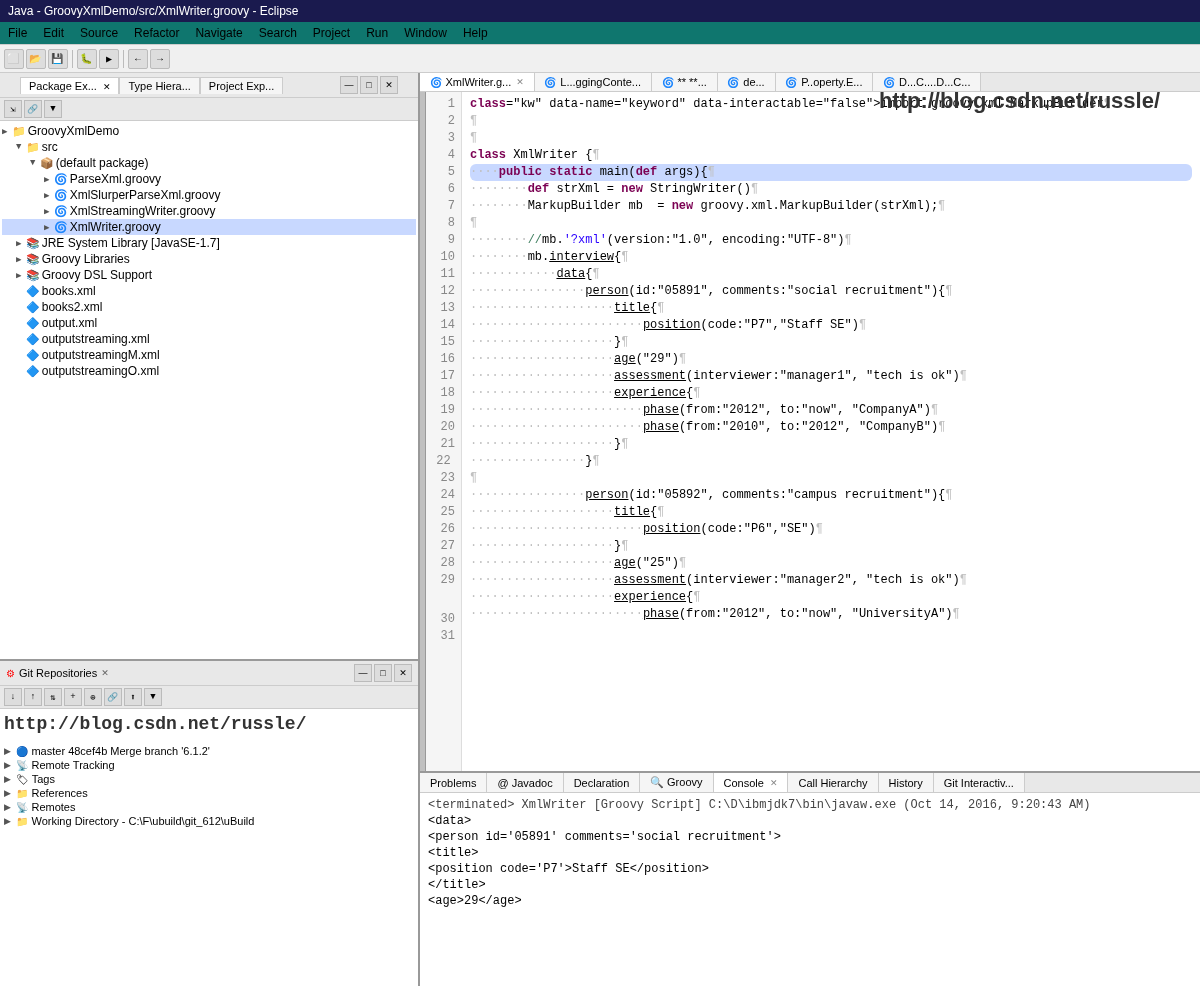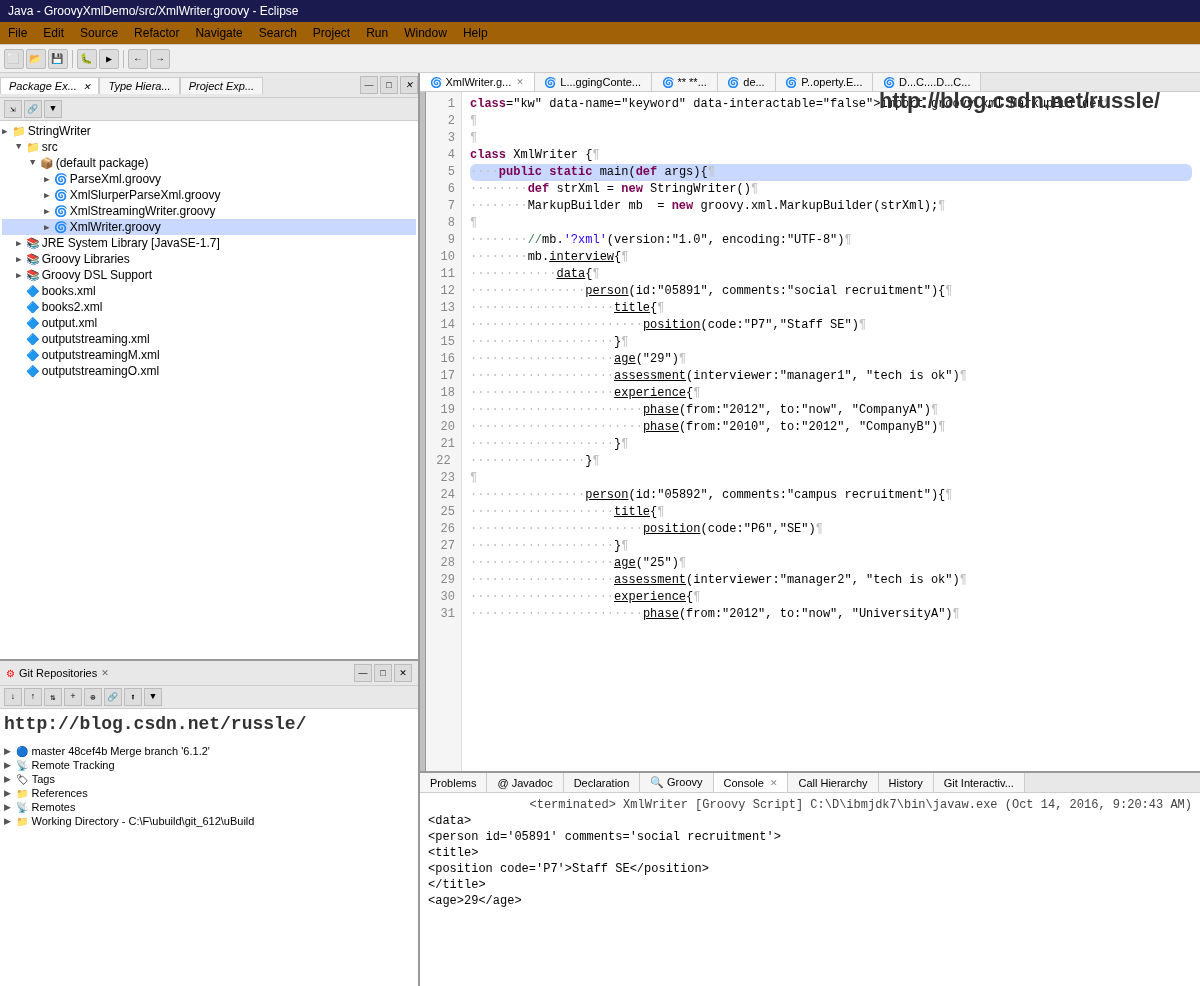--- a/index.html
+++ b/index.html
@@ -2,37 +2,37 @@
 <html><head>
   <meta charset="utf-8">
   <style>
     * { margin: 0; padding: 0; box-sizing: border-box; }
     body { font-family: 'Courier New', monospace; font-size: 12px; background: #f0f0f0; overflow: hidden; }
     
     
     #title-bar { background: #1a1a4e; color: white; padding: 4px 8px; font-size: 12px; font-family: Arial, sans-serif; }
     
     
-    #menu-bar { background: #a16207; border-bottom: 1px solid #ccc; padding: 2px 0; display: flex; font-family: Arial, sans-serif; font-size: 12px; }
+    #menu-bar { background: #0f766e; border-bottom: 1px solid #ccc; padding: 2px 0; display: flex; font-family: Arial, sans-serif; font-size: 12px; }
     #menu-bar span { padding: 2px 8px; cursor: pointer; }
     
     
     #toolbar { background: #f0f0f0; border-bottom: 1px solid #ccc; padding: 3px 4px; display: flex; align-items: center; gap: 2px; min-height: 28px; }
     .toolbar-icon { width: 20px; height: 20px; background: #ddd; border: 1px solid #bbb; display: inline-flex; align-items: center; justify-content: center; font-size: 10px; cursor: pointer; border-radius: 2px; }
     .toolbar-sep { width: 1px; height: 18px; background: #bbb; margin: 0 2px; }
     
     
     #main { display: flex; height: calc(100vh - 58px); }
     
     
     #left-panel { width: 420px; display: flex; flex-direction: column; border-right: 2px solid #999; }
     
     
     #package-explorer { flex: 1; display: flex; flex-direction: column; border-bottom: 2px solid #999; overflow: hidden; }
-    #pkg-header { background: #e8e8e8; border-bottom: 1px solid #ccc; padding: 3px 0; display: flex; align-items: center; gap: 4px; font-family: Arial, sans-serif; font-size: 11px; font-style: italic; }
+    #pkg-header { background: #e8e8e8; border-bottom: 1px solid #ccc; padding: 3px 20px; display: flex; align-items: center; gap: 4px; font-family: Arial, sans-serif; font-size: 11px; }
     .pkg-tab { padding: 2px 8px; font-size: 11px; font-family: Arial, sans-serif; border: 1px solid #ccc; background: #f5f5f5; cursor: pointer; border-bottom: none; }
     .pkg-tab.active { background: white; }
     .pkg-tab-close { font-size: 9px; margin-left: 3px; }
     #pkg-toolbar { background: #e8e8e8; padding: 2px 4px; display: flex; gap: 2px; border-bottom: 1px solid #ccc; }
     .pkg-tool-btn { width: 18px; height: 18px; background: #ddd; border: 1px solid #bbb; font-size: 9px; cursor: pointer; display: flex; align-items: center; justify-content: center; }
     #pkg-tree { flex: 1; overflow-y: auto; background: white; padding: 2px; }
     .tree-item { display: flex; align-items: center; padding: 1px 0; cursor: pointer; white-space: nowrap; }
     .tree-label { font-family: Arial, sans-serif; font-size: 12px; }
     
     
@@ -142,21 +142,21 @@
       <div id="pkg-toolbar">
         <div class="pkg-tool-btn">⇲</div>
         <div class="pkg-tool-btn">🔗</div>
         <div class="pkg-tool-btn">▼</div>
       </div>
       <div id="pkg-tree">
 
       <div class="tree-item">
             <span style="margin-left:0px; font-size:9px; color:#555; min-width:10px; display:inline-block;">▶</span>
             <span style="color:#888; font-size:11px; margin-right:2px;">📁</span>
-            <span class="tree-label">StringWriter</span>
+            <span class="tree-label">GroovyXmlDemo</span>
           </div>
           <div class="tree-item">
             <span style="margin-left:14px; font-size:9px; color:#555; min-width:10px; display:inline-block;">▼</span>
             <span style="color:#dcb400; font-size:11px; margin-right:2px;">📁</span>
             <span class="tree-label">src</span>
           </div>
           <div class="tree-item">
             <span style="margin-left:28px; font-size:9px; color:#555; min-width:10px; display:inline-block;">▼</span>
             <span style="color:#dcb400; font-size:11px; margin-right:2px;">📦</span>
             <span class="tree-label">(default package)</span>
@@ -348,21 +348,21 @@
             <div style="line-height: 17px;">20</div>
             <div style="line-height: 17px;">21</div>
             <div style="line-height: 17px; text-align: center;">22</div>
             <div style="line-height: 17px;">23</div>
             <div style="line-height: 17px;">24</div>
             <div style="line-height: 17px;">25</div>
             <div style="line-height: 17px;">26</div>
             <div style="line-height: 17px;">27</div>
             <div style="line-height: 17px;">28</div>
             <div style="line-height: 17px;">29</div>
-            <div style="line-height: 17px;">30</div>
+            <div style="line-height: 17px; margin-top: 22px;">30</div>
             <div style="line-height: 17px;">31</div>
           </div>
         <div id="code-content"><div id="watermark">http://blog.csdn.net/russle/</div><div class="line"><span <span="" class="kw">class</span>="kw" data-name="keyword" data-interactable="false"&gt;import groovy.xml.MarkupBuilder<span class="pilcrow">¶</span></div><div class="line"><span class="pilcrow">¶</span></div><div class="line"><span class="pilcrow">¶</span></div><div class="line"><span class="kw">class</span> XmlWriter {<span class="pilcrow">¶</span></div><div class="line highlighted"><span class="dots">····</span><span class="kw">public</span> <span class="kw">static</span> main(<span class="kw">def</span> args){<span class="pilcrow">¶</span></div><div class="line"><span class="dots">····</span><span class="dots">····</span><span class="kw">def</span> strXml = <span class="kw">new</span> StringWriter()<span class="pilcrow">¶</span></div><div class="line"><span class="dots">····</span><span class="dots">····</span>MarkupBuilder mb  = <span class="kw">new</span> groovy.xml.MarkupBuilder(strXml);<span class="pilcrow">¶</span></div><div class="line"><span class="pilcrow">¶</span></div><div class="line"><span class="dots">····</span><span class="dots">····</span><span class="comment">//</span>mb.<span class="str">'?xml'</span>(version:"1.0", encoding:"UTF-8")<span class="pilcrow">¶</span></div><div class="line"><span class="dots">····</span><span class="dots">····</span>mb.<span class="underline">interview</span>{<span class="pilcrow">¶</span></div><div class="line"><span class="dots">····</span><span class="dots">····</span><span class="dots">····</span><span class="underline">data</span>{<span class="pilcrow">¶</span></div><div class="line"><span class="dots">····</span><span class="dots">····</span><span class="dots">····</span><span class="dots">····</span><span class="underline">person</span>(id:"05891", comments:"social recruitment"){<span class="pilcrow">¶</span></div><div class="line"><span class="dots">····</span><span class="dots">····</span><span class="dots">····</span><span class="dots">····</span><span class="dots">····</span><span class="underline">title</span>{<span class="pilcrow">¶</span></div><div class="line"><span class="dots">····</span><span class="dots">····</span><span class="dots">····</span><span class="dots">····</span><span class="dots">····</span><span class="dots">····</span><span class="underline">position</span>(code:"P7","Staff SE")<span class="pilcrow">¶</span></div><div class="line"><span class="dots">····</span><span class="dots">····</span><span class="dots">····</span><span class="dots">····</span><span class="dots">····</span>}<span class="pilcrow">¶</span></div><div class="line"><span class="dots">····</span><span class="dots">····</span><span class="dots">····</span><span class="dots">····</span><span class="dots">····</span><span class="underline">age</span>("29")<span class="pilcrow">¶</span></div><div class="line"><span class="dots">····</span><span class="dots">····</span><span class="dots">····</span><span class="dots">····</span><span class="dots">····</span><span class="underline">assessment</span>(interviewer:"manager1", "tech is ok")<span class="pilcrow">¶</span></div><div class="line"><span class="dots">····</span><span class="dots">····</span><span class="dots">····</span><span class="dots">····</span><span class="dots">····</span><span class="underline">experience</span>{<span class="pilcrow">¶</span></div><div class="line"><span class="dots">····</span><span class="dots">····</span><span class="dots">····</span><span class="dots">····</span><span class="dots">····</span><span class="dots">····</span><span class="underline">phase</span>(from:"2012", to:"now", "CompanyA")<span class="pilcrow">¶</span></div><div class="line"><span class="dots">····</span><span class="dots">····</span><span class="dots">····</span><span class="dots">····</span><span class="dots">····</span><span class="dots">····</span><span class="underline">phase</span>(from:"2010", to:"2012", "CompanyB")<span class="pilcrow">¶</span></div><div class="line"><span class="dots">····</span><span class="dots">····</span><span class="dots">····</span><span class="dots">····</span><span class="dots">····</span>}<span class="pilcrow">¶</span></div><div class="line"><span class="dots">····</span><span class="dots">····</span><span class="dots">····</span><span class="dots">····</span>}<span class="pilcrow">¶</span></div><div class="line"><span class="pilcrow">¶</span></div><div class="line"><span class="dots">····</span><span class="dots">····</span><span class="dots">····</span><span class="dots">····</span><span class="underline">person</span>(id:"05892", comments:"campus recruitment"){<span class="pilcrow">¶</span></div><div class="line"><span class="dots">····</span><span class="dots">····</span><span class="dots">····</span><span class="dots">····</span><span class="dots">····</span><span class="underline">title</span>{<span class="pilcrow">¶</span></div><div class="line"><span class="dots">····</span><span class="dots">····</span><span class="dots">····</span><span class="dots">····</span><span class="dots">····</span><span class="dots">····</span><span class="underline">position</span>(code:"P6","SE")<span class="pilcrow">¶</span></div><div class="line"><span class="dots">····</span><span class="dots">····</span><span class="dots">····</span><span class="dots">····</span><span class="dots">····</span>}<span class="pilcrow">¶</span></div><div class="line"><span class="dots">····</span><span class="dots">····</span><span class="dots">····</span><span class="dots">····</span><span class="dots">····</span><span class="underline">age</span>("25")<span class="pilcrow">¶</span></div><div class="line"><span class="dots">····</span><span class="dots">····</span><span class="dots">····</span><span class="dots">····</span><span class="dots">····</span><span class="underline">assessment</span>(interviewer:"manager2", "tech is ok")<span class="pilcrow">¶</span></div><div class="line"><span class="dots">····</span><span class="dots">····</span><span class="dots">····</span><span class="dots">····</span><span class="dots">····</span><span class="underline">experience</span>{<span class="pilcrow">¶</span></div><div class="line"><span class="dots">····</span><span class="dots">····</span><span class="dots">····</span><span class="dots">····</span><span class="dots">····</span><span class="dots">····</span><span class="underline">phase</span>(from:"2012", to:"now", "UniversityA")<span class="pilcrow">¶</span></div></div>
       </div>
 
     </div>
 
     <div id="bottom-panel">
       <div id="bottom-tabs">
 
@@ -386,21 +386,21 @@
             <span>Call Hierarchy</span>
           </div>
           <div class="bottom-tab">
             <span>History</span>
           </div>
           <div class="bottom-tab">
             <span>Git Interactiv...</span>
           </div>
         </div>
       <div id="console-content">
-      <div style="color: rgb(68, 68, 68); text-align: right;">&lt;terminated&gt; XmlWriter [Groovy Script] C:\D\ibmjdk7\bin\javaw.exe (Oct 14, 2016, 9:20:43 AM)</div>
+      <div style="color: rgb(68, 68, 68);">&lt;terminated&gt; XmlWriter [Groovy Script] C:\D\ibmjdk7\bin\javaw.exe (Oct 14, 2016, 9:20:43 AM)</div>
           <div>  &lt;data&gt;</div>
           <div>    &lt;person id='05891' comments='social recruitment'&gt;</div>
           <div>      &lt;title&gt;</div>
           <div>        &lt;position code='P7'&gt;Staff SE&lt;/position&gt;</div>
           <div>      &lt;/title&gt;</div>
           <div>      &lt;age&gt;29&lt;/age&gt;</div>
         </div>
     </div>
 
   </div>

